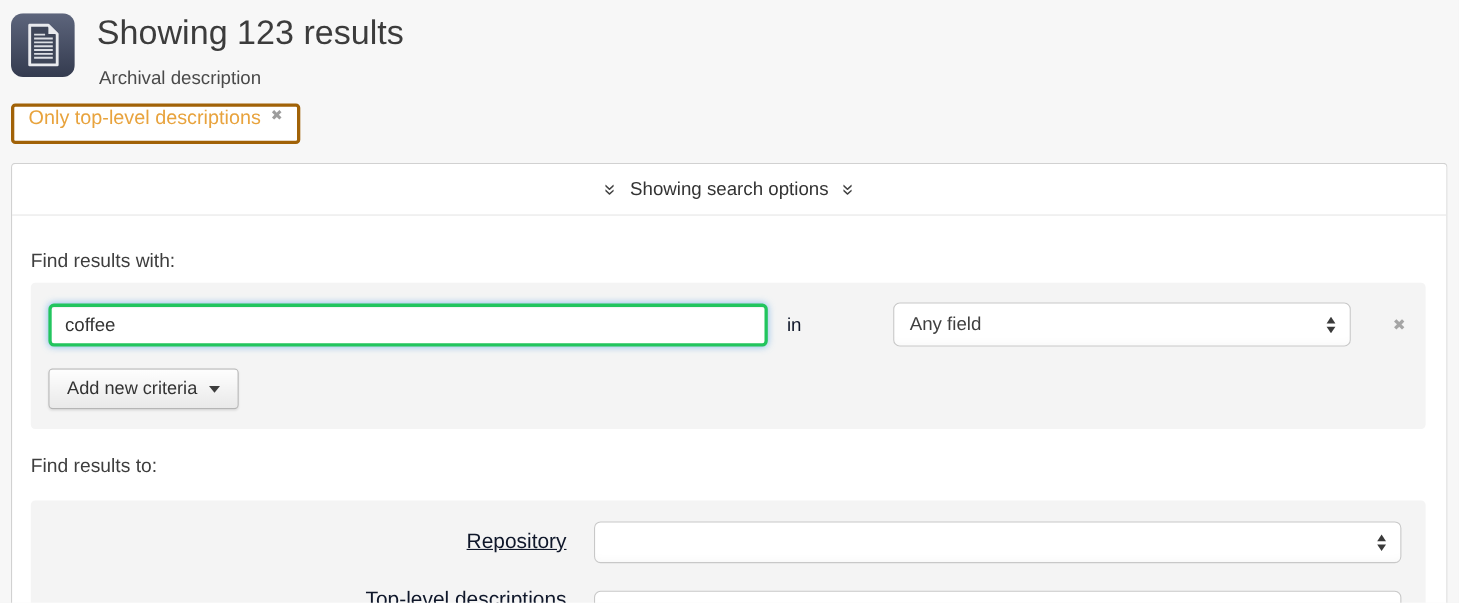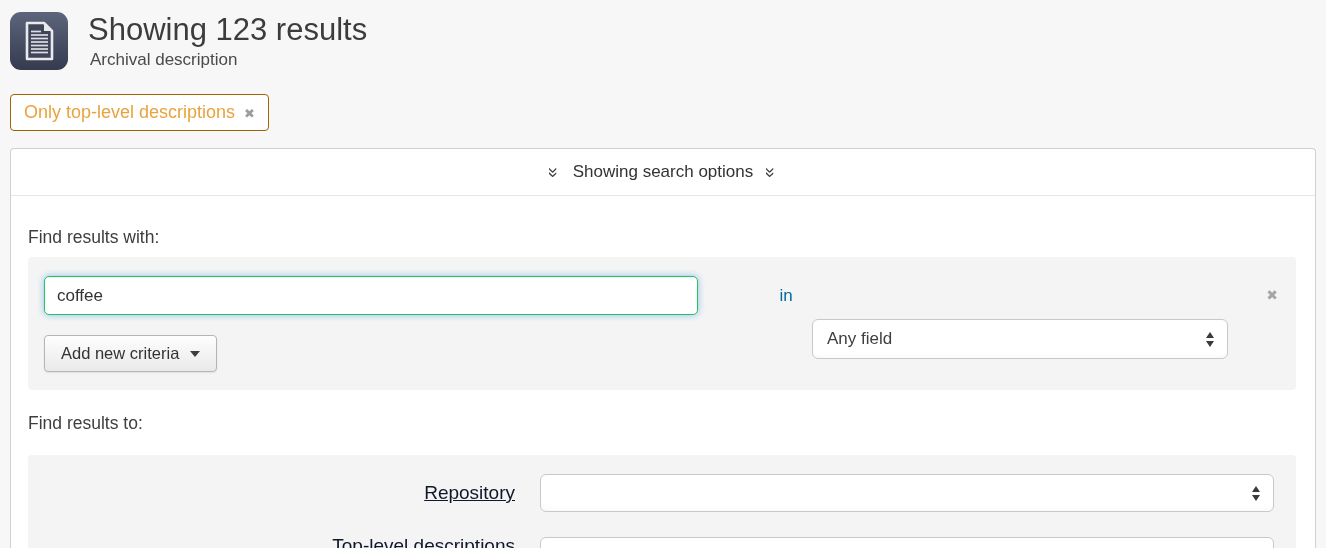--- a/index.html
+++ b/index.html
@@ -8,27 +8,27 @@
     position:relative; overflow:hidden;
     background:#f7f7f7;
     font-family:"Liberation Sans","DejaVu Sans",sans-serif;
     color:#3e3e3e;
   }
 
   
   .page-icon { position:absolute; left:10px; top:12px; width:58px; height:58px; }
   .title-block { position:absolute; left:88px; top:11px; }
   .page-title { font-size:31px; font-weight:400; color:#3c3c3c; line-height:38px; letter-spacing:0; }
-  .page-subtitle { font-size:17px; color:#4a4a4a; line-height:20px; margin-top:1px; margin-left:2px; }
+  .page-subtitle { font-size:17px; color:#4a4a4a; line-height:20px; margin-top:12px; margin-left:2px; }
 
   
   .filter-tag {
     position:absolute; left:10px; top:94px; height:37px;
-    display:inline-flex; align-items:center; gap:9px; padding:0 13px;
-    background:#ffffff; border:1px solid #a16207; border-radius:4px;
+    display:inline-flex; align-items:flex-start; gap:9px; padding:0 13px;
+    background:#ffffff; border:3px solid #a16207; border-radius:4px;
     cursor:default;
   }
   .filter-tag .tag-label { font-size:18px; color:#e8a33d; white-space:nowrap; }
   .tag-remove { font-size:13px; color:#9d9d9d; cursor:pointer; line-height:1; padding-top:1px; }
 
   
   .adv-panel {
     position:absolute; left:10px; top:148px; width:1306px; height:410px;
     background:#ffffff; border:1px solid #d1d1d1; border-bottom:none;
     border-radius:4px 4px 0 0;
@@ -50,34 +50,34 @@
 
   .gray-box { position:absolute; left:17px; width:1268px; background:#f4f4f4; border-radius:4px; }
   .criteria-box { top:108px; height:133px; }
   .limit-box    { top:306px; height:300px; }
 
   
   .query-input {
     position:absolute; left:16px; top:19px; width:654px; height:39px;
     font-family:"Liberation Sans","DejaVu Sans",sans-serif;
     font-size:17px; color:#333; padding:0 12px;
-    background:#ffffff; border:1px solid #22c55e; border-radius:5px;
+    background:#ffffff; border:3px solid #22c55e; border-radius:5px;
     outline:none;
     box-shadow:0 0 7px rgba(105,173,232,.75), inset 0 1px 1px rgba(0,0,0,.05);
   }
   .in-label {
-    position:absolute; left:736px; top:19px; width:44px; height:39px;
-    line-height:39px; text-align:center; font-size:17px; color:#0369a1;
+    position:absolute; left:672px; top:19px; width:44px; height:39px;
+    line-height:39px; text-align:center; font-size:17px; color:#0f172a;
   }
   .ui-select {
     position:absolute; background:#ffffff; border:1px solid #c8c8c8; border-radius:6px;
     display:flex; align-items:center; cursor:pointer;
     box-shadow:inset 0 -10px 12px -12px rgba(0,0,0,.06);
   }
-  .field-select { left:784px; top:18px; width:416px; height:40px;margin-top:44px; }
+  .field-select { left:784px; top:18px; width:416px; height:40px; }
   .ui-select .select-value {
     flex:1; padding:0 14px; font-size:17px; color:#3f3f3f;
     white-space:nowrap; overflow:hidden;
   }
   .spinner { display:flex; flex-direction:column; align-items:center; gap:3px; margin-right:13px; }
   .tri-up   { width:0; height:0; border-left:4.5px solid transparent; border-right:4.5px solid transparent; border-bottom:6px solid #3a3a3a; }
   .tri-down { width:0; height:0; border-left:4.5px solid transparent; border-right:4.5px solid transparent; border-top:6px solid #3a3a3a; }
 
   .criteria-remove {
     position:absolute; left:1230px; top:19px; width:28px; height:39px;

